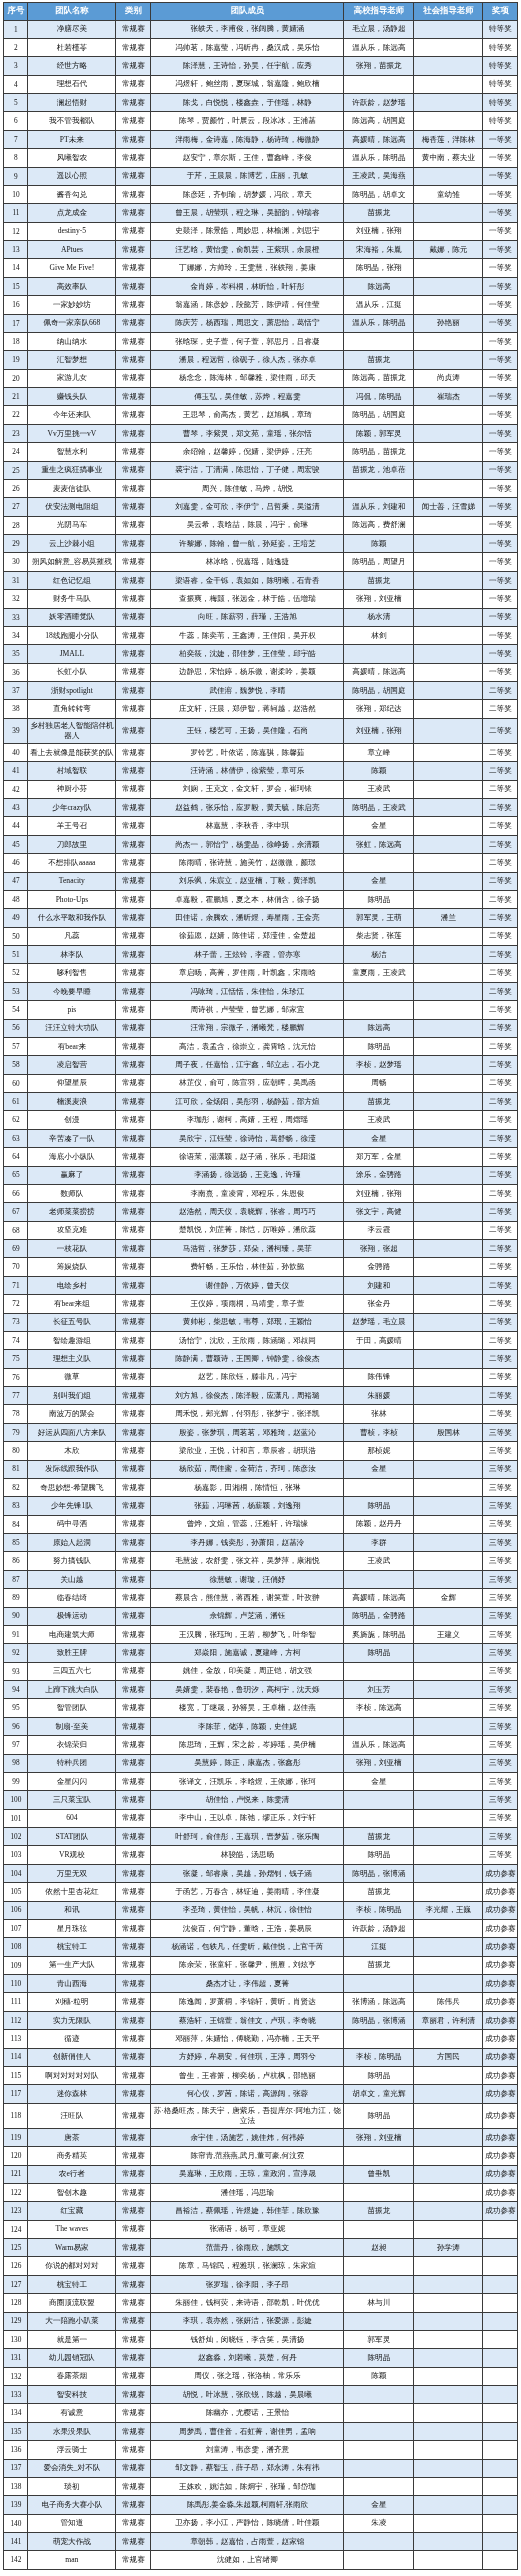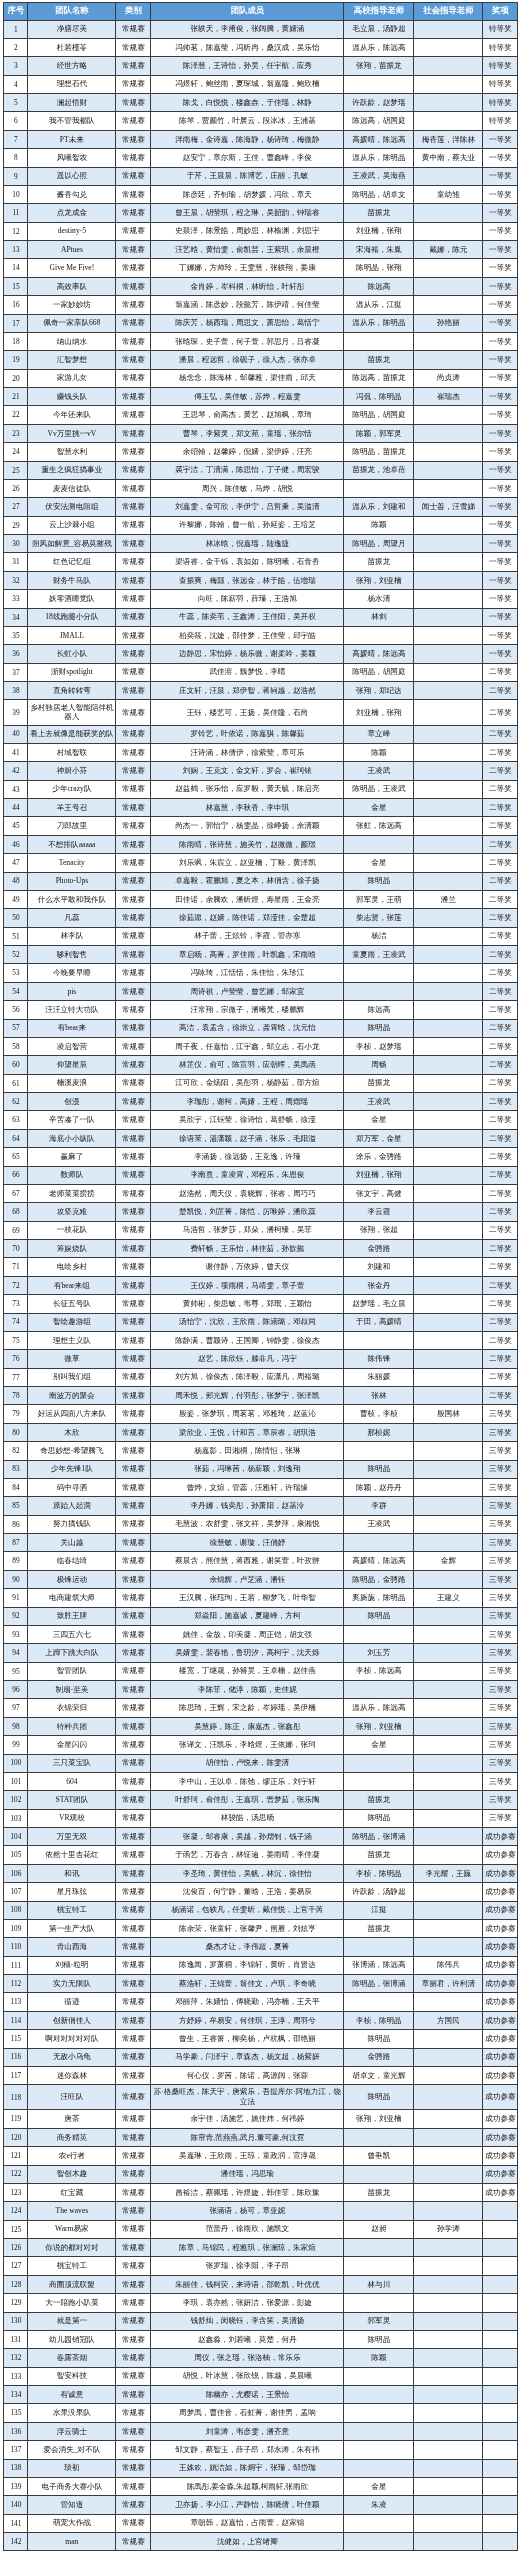--- a/index.html
+++ b/index.html
@@ -302,20 +302,29 @@
         <tr>
           <td class="col-no">27</td>
           <td class="col-team">伏安法测电阻组</td>
           <td class="col-category">常规赛</td>
           <td class="col-members">刘嘉雯，金可欣，李伊宁，吕哲秉，吴溢清</td>
           <td class="col-uni_advisor">温从乐，刘建和</td>
           <td class="col-social_advisor">闻士善，汪雪娣</td>
           <td class="col-award">一等奖</td>
         </tr>
         <tr>
+          <td class="col-no">28</td>
+          <td class="col-team">光阴马车</td>
+          <td class="col-category">常规赛</td>
+          <td class="col-members">吴云希，袁晗喆，陈晨，冯宇，俞琳</td>
+          <td class="col-uni_advisor">陈远高，费舒澜</td>
+          <td class="col-social_advisor"></td>
+          <td class="col-award">一等奖</td>
+        </tr>
+        <tr>
           <td class="col-no">29</td>
           <td class="col-team">云上沙棘小组</td>
           <td class="col-category">常规赛</td>
           <td class="col-members">许黎娜，陈翰，曾一航，孙延姿，王培芝</td>
           <td class="col-uni_advisor">陈颖</td>
           <td class="col-social_advisor"></td>
           <td class="col-award">一等奖</td>
         </tr>
         <tr>
           <td class="col-no">30</td>
@@ -752,20 +761,29 @@
         <tr>
           <td class="col-no">80</td>
           <td class="col-team">木欣</td>
           <td class="col-category">常规赛</td>
           <td class="col-members">梁欣业，王悦，计和言，章辰睿，胡琪浩</td>
           <td class="col-uni_advisor">那桢妮</td>
           <td class="col-social_advisor"></td>
           <td class="col-award">三等奖</td>
         </tr>
         <tr>
+          <td class="col-no">81</td>
+          <td class="col-team">发际线跟我作队</td>
+          <td class="col-category">常规赛</td>
+          <td class="col-members">杨欣茹，周佳蜜，金荷洁，齐珂，陈彦汝</td>
+          <td class="col-uni_advisor">金星</td>
+          <td class="col-social_advisor"></td>
+          <td class="col-award">三等奖</td>
+        </tr>
+        <tr>
           <td class="col-no">82</td>
           <td class="col-team">奇思妙想-希望腾飞</td>
           <td class="col-category">常规赛</td>
           <td class="col-members">杨嘉影，田湘桐，陈情恒，张琳</td>
           <td class="col-uni_advisor"></td>
           <td class="col-social_advisor"></td>
           <td class="col-award">三等奖</td>
         </tr>
         <tr>
           <td class="col-no">83</td>
@@ -1045,29 +1063,20 @@
           <td class="col-uni_advisor">李桢，陈明晶</td>
           <td class="col-social_advisor">方国民</td>
           <td class="col-award">成功参赛</td>
         </tr>
         <tr>
           <td class="col-no">115</td>
           <td class="col-team">啊对对对对对队</td>
           <td class="col-category">常规赛</td>
           <td class="col-members">曾生，王睿箫，柳奕杨，卢杭枫，邵艳丽</td>
           <td class="col-uni_advisor">陈明晶</td>
-          <td class="col-social_advisor"></td>
-          <td class="col-award">成功参赛</td>
-        </tr>
-        <tr>
-          <td class="col-no">116</td>
-          <td class="col-team">无敌小乌龟</td>
-          <td class="col-category">常规赛</td>
-          <td class="col-members">马学豪，闫泽宇，章森杰，杨文超，杨紫妍</td>
-          <td class="col-uni_advisor">金骋路</td>
           <td class="col-social_advisor"></td>
           <td class="col-award">成功参赛</td>
         </tr>
         <tr>
           <td class="col-no">117</td>
           <td class="col-team">迷你森林</td>
           <td class="col-category">常规赛</td>
           <td class="col-members">何心仪，罗茜，陈诺，高源阔，张蓉</td>
           <td class="col-uni_advisor">胡卓文，童光辉</td>
           <td class="col-social_advisor"></td>

